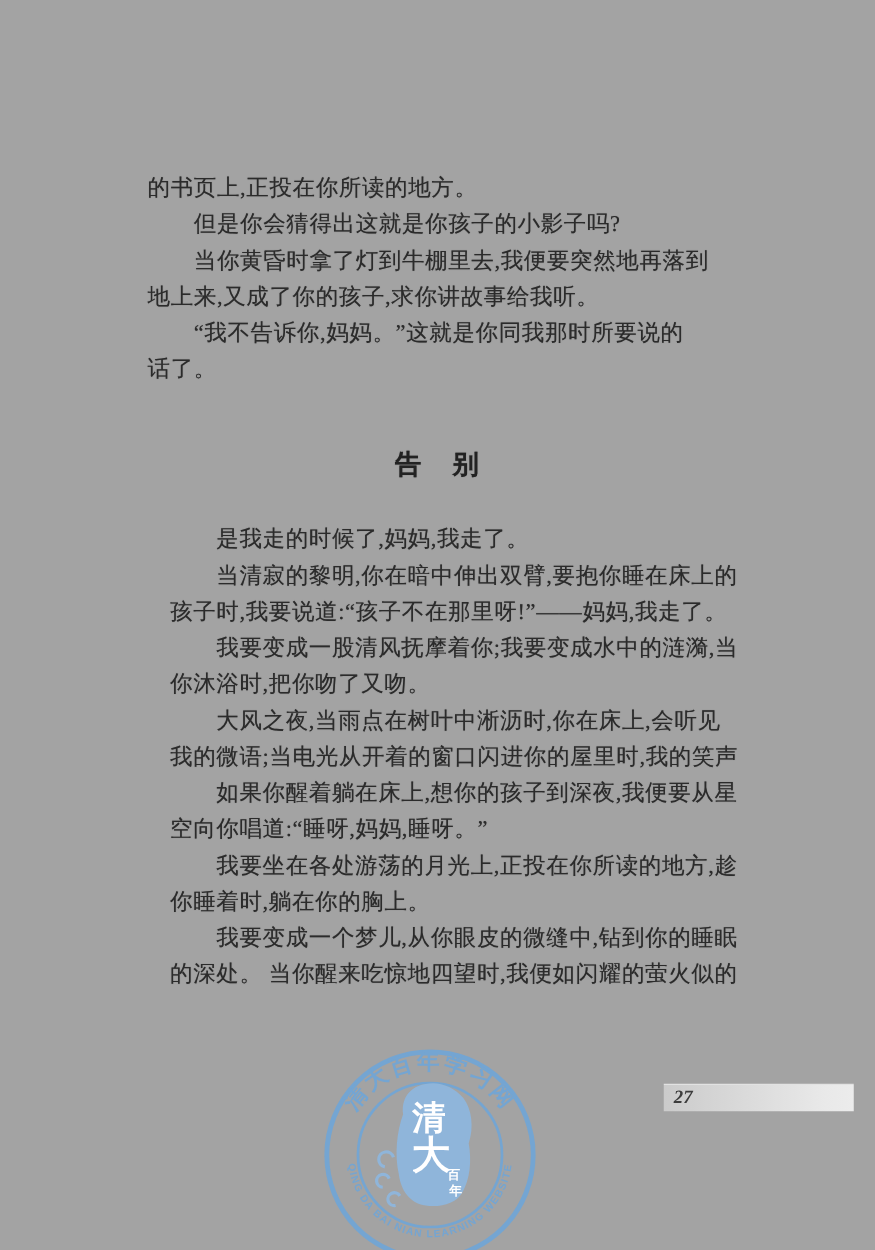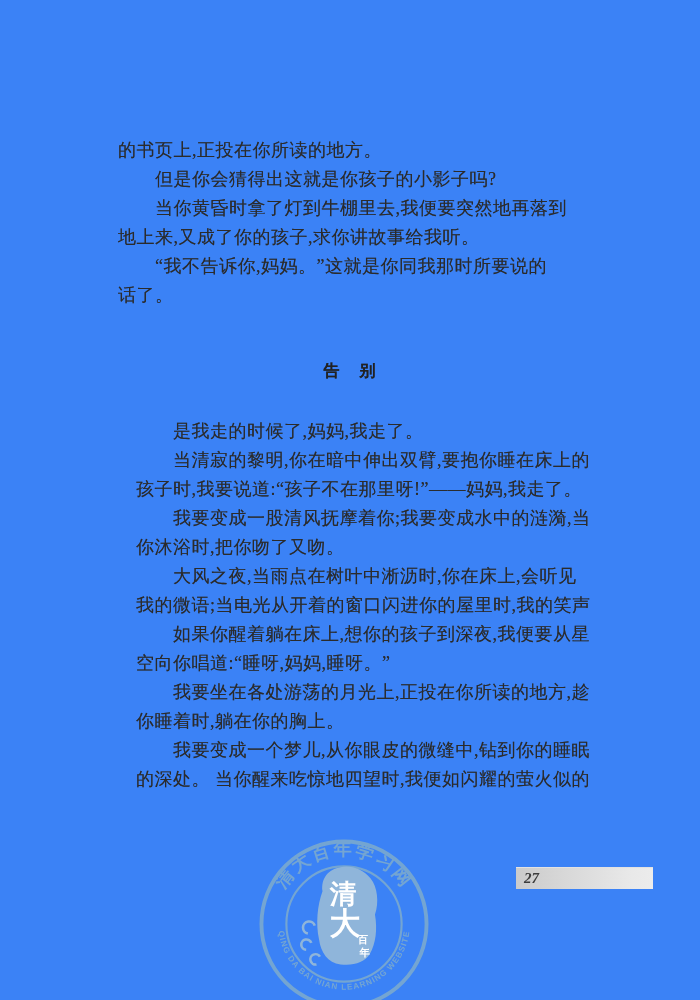--- a/index.html
+++ b/index.html
@@ -5,44 +5,44 @@
   html,body{margin:0;padding:0;}
   body{
     width:700px;height:1000px;
     background:#ffffff;
     font-family:"Liberation Serif","DejaVu Serif",serif;
     position:relative;
     overflow:hidden;
   }
   .page{
     position:absolute;left:0;top:0;width:700px;height:1000px;
-    background:#3b82f6;overflow:hidden;
+    background:#a3a3a3;overflow:hidden;
   }
   .text-block{
     position:absolute;left:118px;width:470px;
     font-size:18px;line-height:29px;
     color:#2b2b2b;
     letter-spacing:0.5px;
     text-shadow:0 0 0.6px rgba(40,40,40,0.55);
   }
   #lines-before{top:136px;}
   #lines-after{top:417px;margin-left:18px;}
   .line{white-space:nowrap;}
   .line.indent{padding-left:37px;}
   .poem-title{
     position:absolute;left:118px;top:356px;width:465px;
     text-align:center;
-    font-size:16px;line-height:30px;
+    font-size:21px;line-height:30px;
     font-weight:bold;
     color:#222;
     letter-spacing:2px;
     text-shadow:0 0 0.6px rgba(20,20,20,0.6);
   }
   .page-num-bar{
-    position:absolute;left:516px;top:867px;width:137px;height:21px;
+    position:absolute;left:531px;top:867px;width:152px;height:21px;
     background:linear-gradient(to right,#cbcbcb,#e9e9e9 85%,#ececec);
     border-top:1px solid #e2e2e2;
   }
   .page-num{
     font-style:italic;
     font-weight:bold;
     font-size:15px;
     color:#3d3d3d;
     margin-left:8px;
     line-height:20px;

